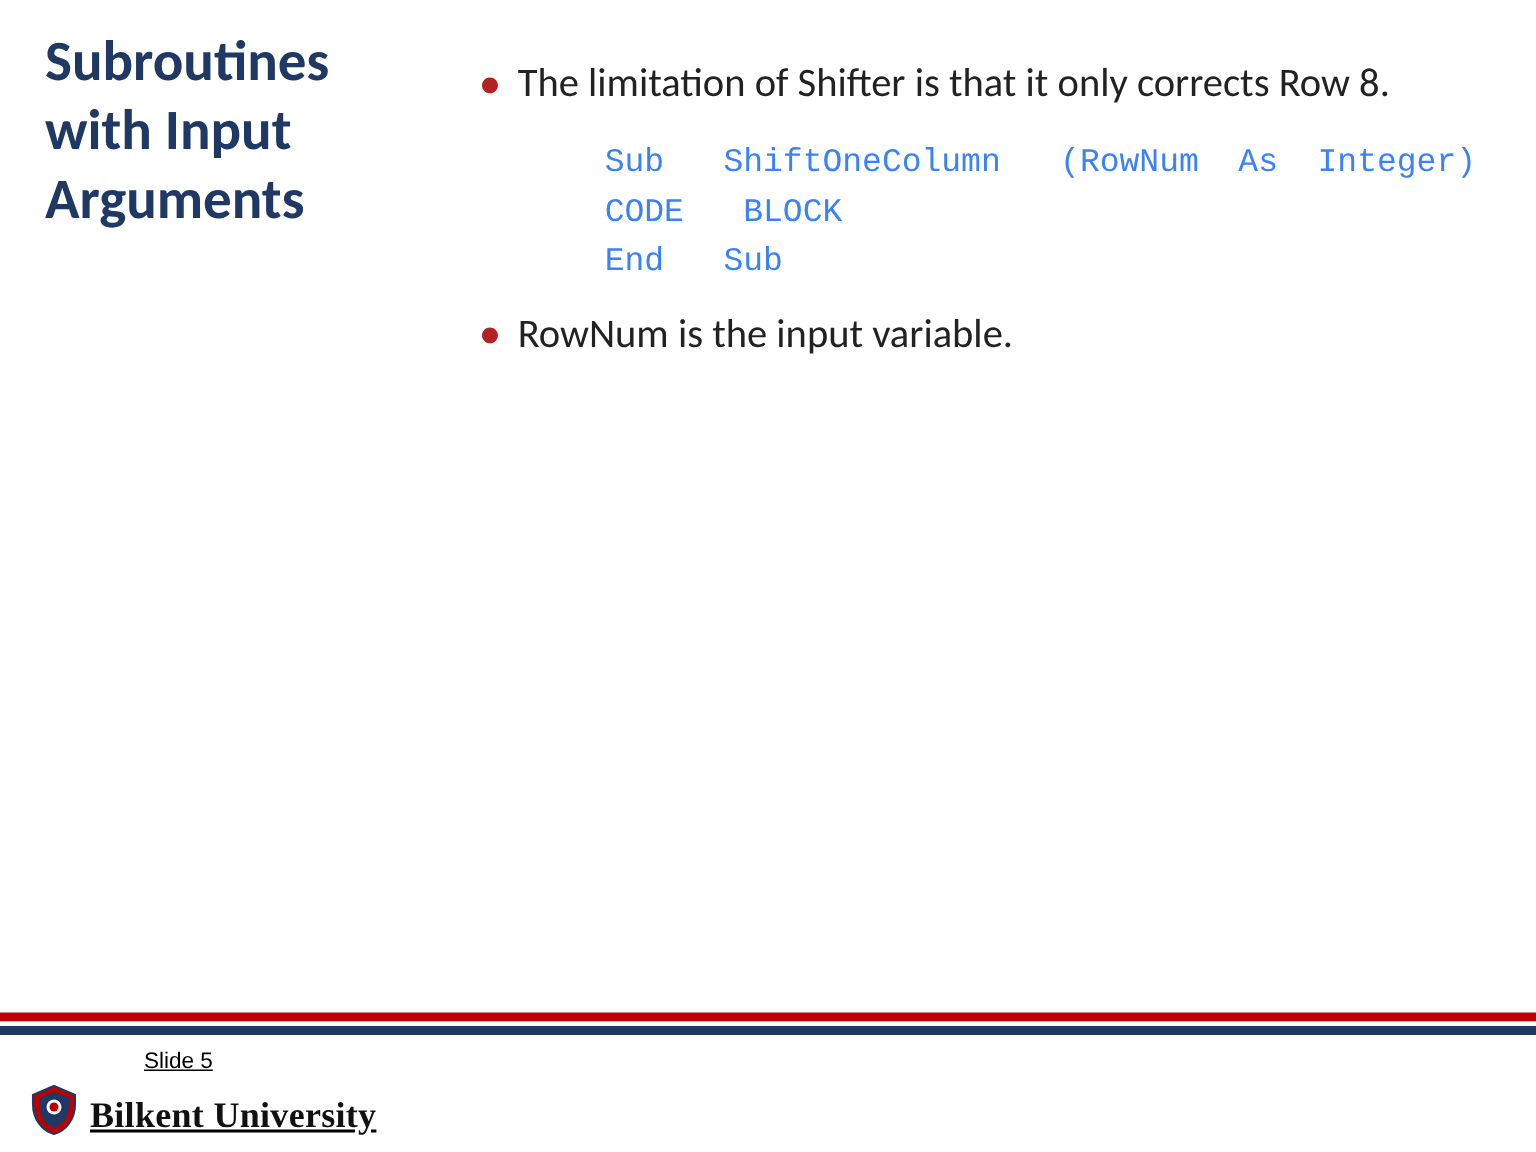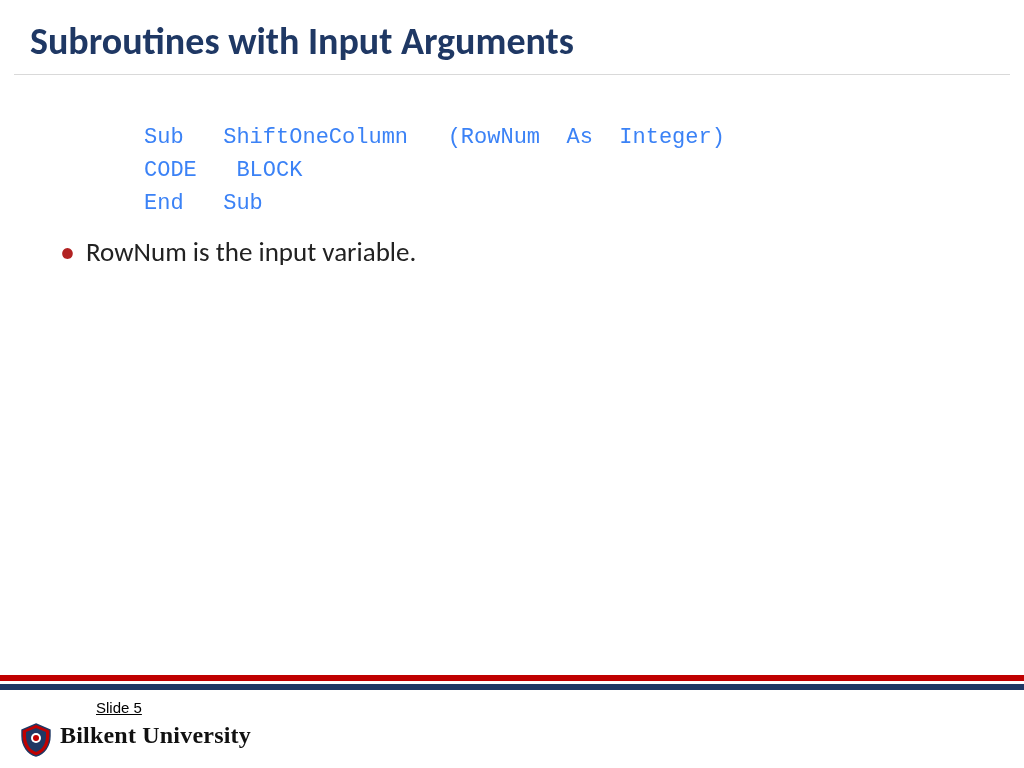--- a/index.html
+++ b/index.html
@@ -1,42 +1,43 @@
 <!DOCTYPE html>
 <html><head>
 <meta charset="utf-8">
 <style>
   * { margin: 0; padding: 0; box-sizing: border-box; }
   html, body { width: 1024px; height: 768px; font-family: Calibri, "Segoe UI", Arial, sans-serif; background: #fff; overflow: hidden; }
-  .slide { width: 1024px; height: 768px; position: relative; display: flex; flex-direction: column; }
+  .slide { width: 1024px; height: 768px; position: relative; display: flex; flex-direction: row; }
   .title { color: #1f3864; font-size: 38px; font-weight: 700; padding: 18px 0 10px 30px; }
   .hr { height: 1px; background: #d9d9d9; margin: 0 14px 0 14px; }
   .content { padding: 38px 40px 0 58px; flex: 1; }
   ul.bullets { list-style: none; }
   ul.bullets > li { position: relative; padding-left: 28px; font-size: 27px; color: #222; line-height: 1.35; margin-bottom: 10px; }
   ul.bullets > li::before { content: "•"; position: absolute; left: 2px; top: -2px; color: #b22222; font-size: 30px; }
   .codeblock { font-family: "Courier New", monospace; font-size: 22px; color: #3b82f6; white-space: pre; padding: 8px 0 14px 86px; line-height: 1.5; }
   .footer-bars { position: absolute; left: 0; right: 0; bottom: 78px; }
   .bar-red { height: 6px; background: #c00000; }
   .bar-gap { height: 3px; background: #fff; }
   .bar-navy { height: 6px; background: #1f3864; }
   .slide-num { position: absolute; left: 96px; bottom: 52px; font-family: Arial, sans-serif; font-size: 15px; color: #000; text-decoration: underline; }
-  .uni { position: absolute; left: 20px; bottom: 10px; display: flex; align-items: flex-start; gap: 8px; }
+  .uni { position: absolute; left: 20px; bottom: 10px; display: flex; align-items: flex-end; gap: 8px; text-decoration: underline; }
   .uni-logo { width: 32px; height: 36px; }
   .uni-name { font-family: Georgia, "Times New Roman", serif; font-weight: 700; font-size: 24px; color: #111; letter-spacing: 0.2px; }
 </style>
 </head>
 <body>
 
 <div class="slide">
   <div class="title">Subroutines with Input Arguments</div>
   <div class="hr"></div>
 
   <div class="content">
     <ul class="bullets">
+      <li>The limitation of Shifter is that it only corrects Row 8.</li>
     </ul>
     <div class="codeblock">Sub   ShiftOneColumn   (RowNum  As  Integer)
 CODE   BLOCK
 End   Sub</div>
     <ul class="bullets">
       <li>RowNum is the input variable.</li>
     </ul>
   </div>
 
   <div class="footer-bars">

